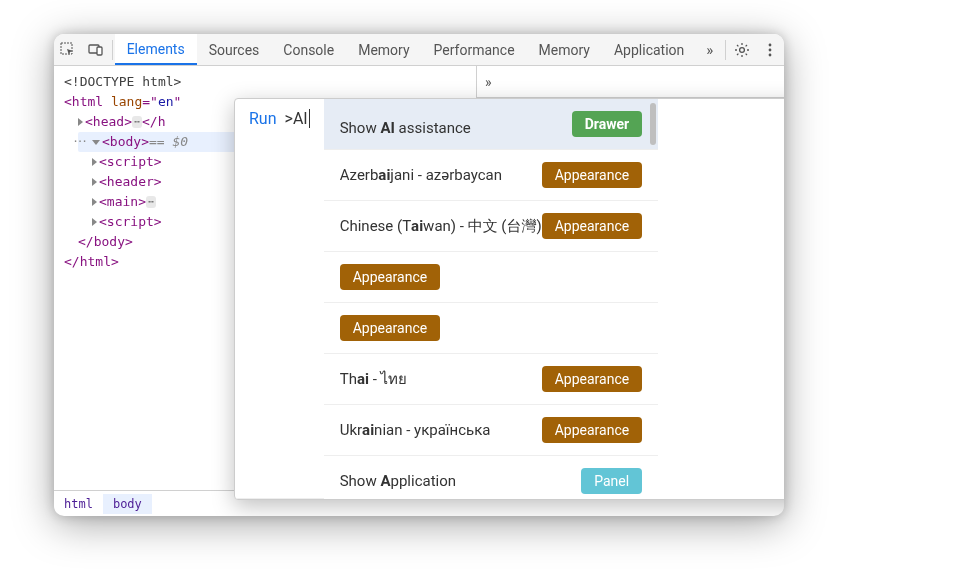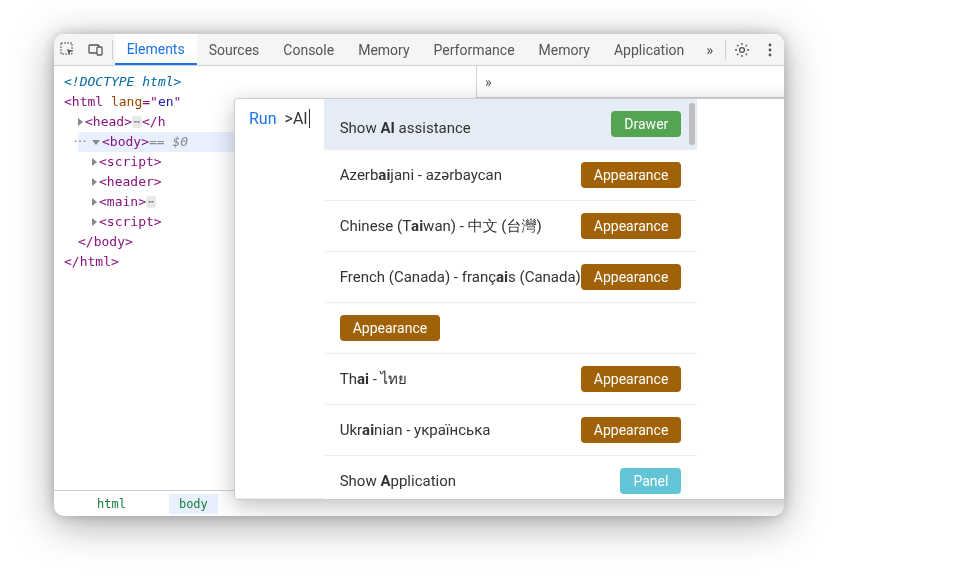--- a/index.html
+++ b/index.html
@@ -103,21 +103,21 @@
     justify-content: flex-end;
     color: #888;
     font-size: 11px;
     padding-right: 2px;
   }
   .gutter span { letter-spacing: -2px; }
   .highlight {
     background: #e8f0fe;
     border-radius: 2px;
   }
-  .doctype { color: #0369a1; font-style: italic; }
+  .doctype { color: #404040; }
   .tag { color: #881280; }
   .attr-name { color: #994500; }
   .attr-val { color: #1a1aa6; }
   .ellip {
     display: inline-block;
     background: #e8e8e8;
     border-radius: 3px;
     padding: 0 2px;
     color: #666;
     font-size: 10px;
@@ -230,22 +230,21 @@
   .breadcrumb {
     height: 26px;
     border-top: 1px solid #d0d0d0;
     display: flex;
     align-items: center;
     font-family: Menlo, Consolas, monospace;
     font-size: 12px;
   }
   .breadcrumb span {
     padding: 3px 10px;
-    color: #15803d;
-    margin-left: 33px;
+    color: #4c1d95;
   }
   .breadcrumb span.sel {
     background: #e8f0fe;
   }
   
   .cmdmenu {
     position: absolute;
     left: 180px;
     top: 64px;
     width: 625px;
@@ -293,21 +292,21 @@
     align-items: flex-end;
   }
   .cmd-item .label { flex: 1; }
   .cmd-item .label b { font-weight: 700; }
   .badge {
     border-radius: 4px;
     padding: 5px 13px;
     font-size: 14px;
     color: #fff;
   }
-  .badge.drawer { background: #54a454; }
+  .badge.drawer { background: #54a454; font-weight: bold; }
   .badge.appearance { background: #a16207; }
   .badge.panel { background: #62c5d6; }
   .cmd-scroll-thumb {
     position: absolute;
     right: 2px;
     top: 4px;
     width: 6px;
     height: 42px;
     background: #bfbfbf;
     border-radius: 3px;
@@ -476,21 +475,20 @@
         </div>
         <div class="cmd-item">
           <span class="label">Azerb<b>ai</b>jani - azərbaycan</span>
           <span class="badge appearance">Appearance</span>
         </div>
         <div class="cmd-item">
           <span class="label">Chinese (T<b>ai</b>wan) - 中文 (台灣)</span>
           <span class="badge appearance">Appearance</span>
         </div>
         <div class="cmd-item">
-          <span class="label">French (Canada) - franç<b>ai</b>s (Canada)</span>
           <span class="badge appearance">Appearance</span>
         </div>
         <div class="cmd-item">
           <span class="badge appearance">Appearance</span>
         </div>
         <div class="cmd-item">
           <span class="label">Th<b>ai</b> - ไทย</span>
           <span class="badge appearance">Appearance</span>
         </div>
         <div class="cmd-item">

